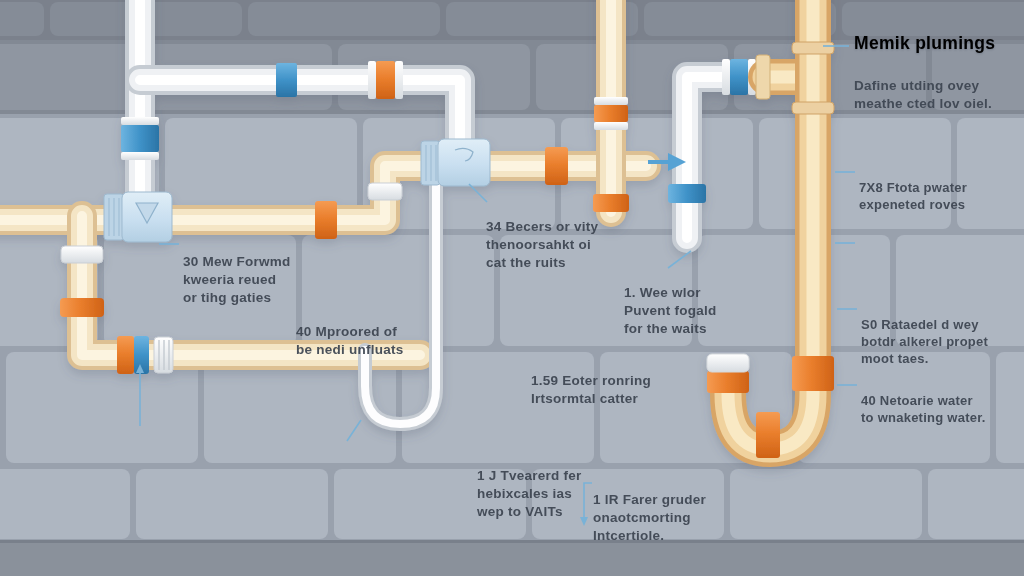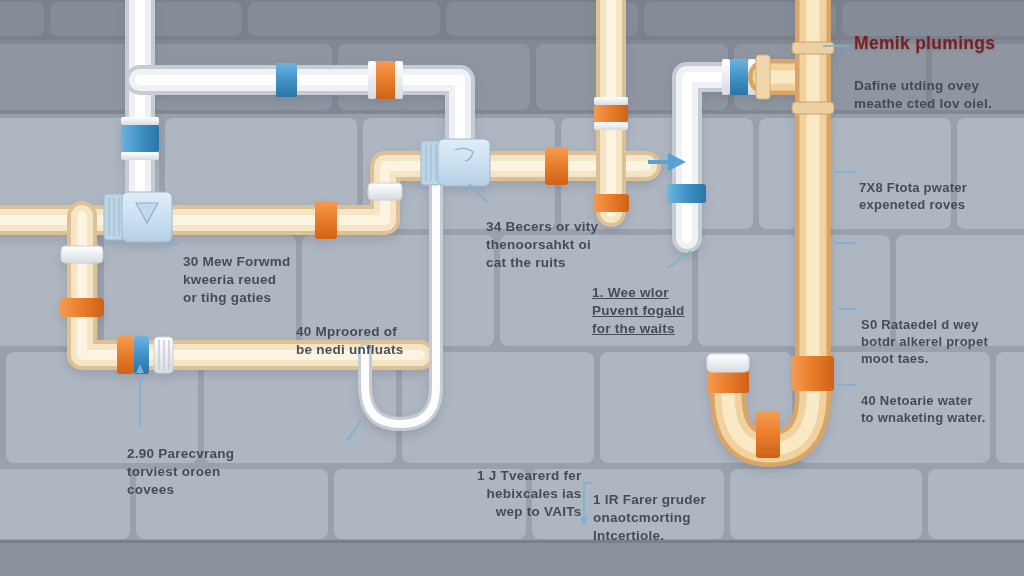--- a/index.html
+++ b/index.html
@@ -2,33 +2,33 @@
 <html><head>
 <meta charset="utf-8">
 <style>
   html,body{margin:0;padding:0;background:#666;}
   #stage{position:relative;width:1024px;height:576px;overflow:hidden;
          font-family:"Liberation Sans",sans-serif;background:#99a1ad;}
   #pipescene{position:absolute;left:0;top:0;}
   .ann{position:absolute;white-space:pre-line;color:#3d4551;font-size:13.5px;
        font-weight:600;line-height:1.32;letter-spacing:.25px;opacity:.93;margin-top:17px;}
   .ann.small{font-size:13px;}
-  #diag-title{position:absolute;left:854px;top:33px;color:#7f1d1d;font-size:17.5px;
+  #diag-title{position:absolute;left:854px;top:33px;color:#000000;font-size:17.5px;
        font-weight:bold;letter-spacing:.3px;text-shadow:0 1px 2px rgba(40,50,70,.25);}
   #diag-sub{position:absolute;left:854px;top:60px;}
   
   #ann-water-line{left:171px;top:118px;}
   #ann-mew-forwmd{left:183px;top:236px;}
   #ann-mproored{left:296px;top:306px;}
   #ann-parecvrang{left:127px;top:428px;}
   #ann-flerzator{left:294px;top:436px;}
   #ann-becers{left:486px;top:201px;}
-  #ann-wee-wlor{left:592px;top:267px;text-decoration:underline;}
+  #ann-wee-wlor{left:624px;top:267px;}
   #ann-eoter{left:531px;top:355px;}
-  #ann-tvearerd{left:477px;top:450px;text-align:right;}
+  #ann-tvearerd{left:477px;top:450px;}
   #ann-farer-gruder{left:593px;top:474px;}
   #ann-ftota{left:859px;top:162px;}
   #ann-fetercats{left:859px;top:234px;}
   #ann-rataedel{left:861px;top:299px;}
   #ann-netoarie{left:861px;top:375px;}
 </style>
 </head>
 <body>
 
 <div id="stage">
@@ -282,29 +282,28 @@
 
   <div id="diag-title">Memik plumings</div>
   <div id="diag-sub" class="ann">Dafine utding ovey
 meathe cted lov oiel.</div>
 
   <div id="ann-mew-forwmd" class="ann">30 Mew Forwmd
 kweeria reued
 or tihg gaties</div>
   <div id="ann-mproored" class="ann">40 Mproored of
 be nedi unfluats</div>
-  <div id="ann-parecvrang" class="ann">2.90 Parecvrang
-torviest oroen
-covees</div>
   <div id="ann-becers" class="ann">34 Becers or vity
 thenoorsahkt oi
 cat the ruits</div>
   <div id="ann-wee-wlor" class="ann">1. Wee wlor
 Puvent fogald
 for the waits</div>
+  <div id="ann-eoter" class="ann">1.59 Eoter ronring
+Irtsormtal catter</div>
   <div id="ann-tvearerd" class="ann">1 J Tvearerd fer
 hebixcales ias
 wep to VAITs</div>
   <div id="ann-farer-gruder" class="ann">1 lR Farer gruder
 onaotcmorting
 Intcertiole.</div>
   <div id="ann-ftota" class="ann small">7X8 Ftota pwater
 expeneted roves</div>
   <div id="ann-rataedel" class="ann small">S0 Rataedel d wey
 botdr alkerel propet

